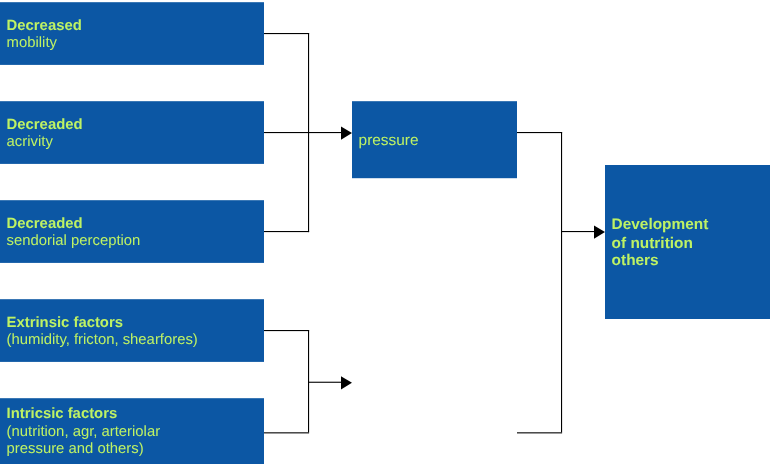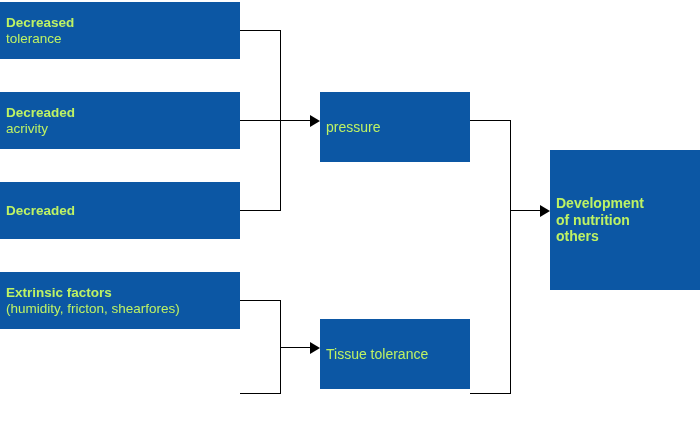--- a/index.html
+++ b/index.html
@@ -73,45 +73,48 @@
     border-left: 10px solid #000000;
   }
 </style>
 </head>
 <body>
 
 <div id="canvas">
 
   <div class="node left-box" id="node-mobility">
     <span class="ln strong">Decreased</span>
-    <span class="ln normal">tolerance</span>
+    <span class="ln normal">mobility</span>
   </div>
 
   <div class="node left-box" id="node-activity">
     <span class="ln strong">Decreaded</span>
     <span class="ln normal">acrivity</span>
   </div>
 
   <div class="node left-box" id="node-sensorial">
     <span class="ln strong">Decreaded</span>
+    <span class="ln normal">sendorial perception</span>
   </div>
 
   <div class="node left-box" id="node-extrinsic">
     <span class="ln strong">Extrinsic factors</span>
     <span class="ln normal">(humidity, fricton, shearfores)</span>
   </div>
 
+  <div class="node left-box" id="node-intrinsic">
+    <span class="ln strong">Intricsic factors</span>
+    <span class="ln normal">(nutrition, agr, arteriolar</span>
+    <span class="ln normal">pressure and others)</span>
+  </div>
 
   <div class="node mid-box" id="node-pressure">
     <span class="ln normal">pressure</span>
   </div>
 
-  <div class="node mid-box" id="node-tissue">
-    <span class="ln normal">Tissue tolerance</span>
-  </div>
 
   <div class="node" id="node-outcome">
     <span class="ln strong">Development</span>
     <span class="ln strong">of nutrition</span>
     <span class="ln strong">others</span>
   </div>
 
   <div class="line h-line" style="left:240px; top:30px;  width:41px;"></div>
   <div class="line h-line" style="left:240px; top:120px; width:41px;"></div>
   <div class="line h-line" style="left:240px; top:210px; width:41px;"></div>

